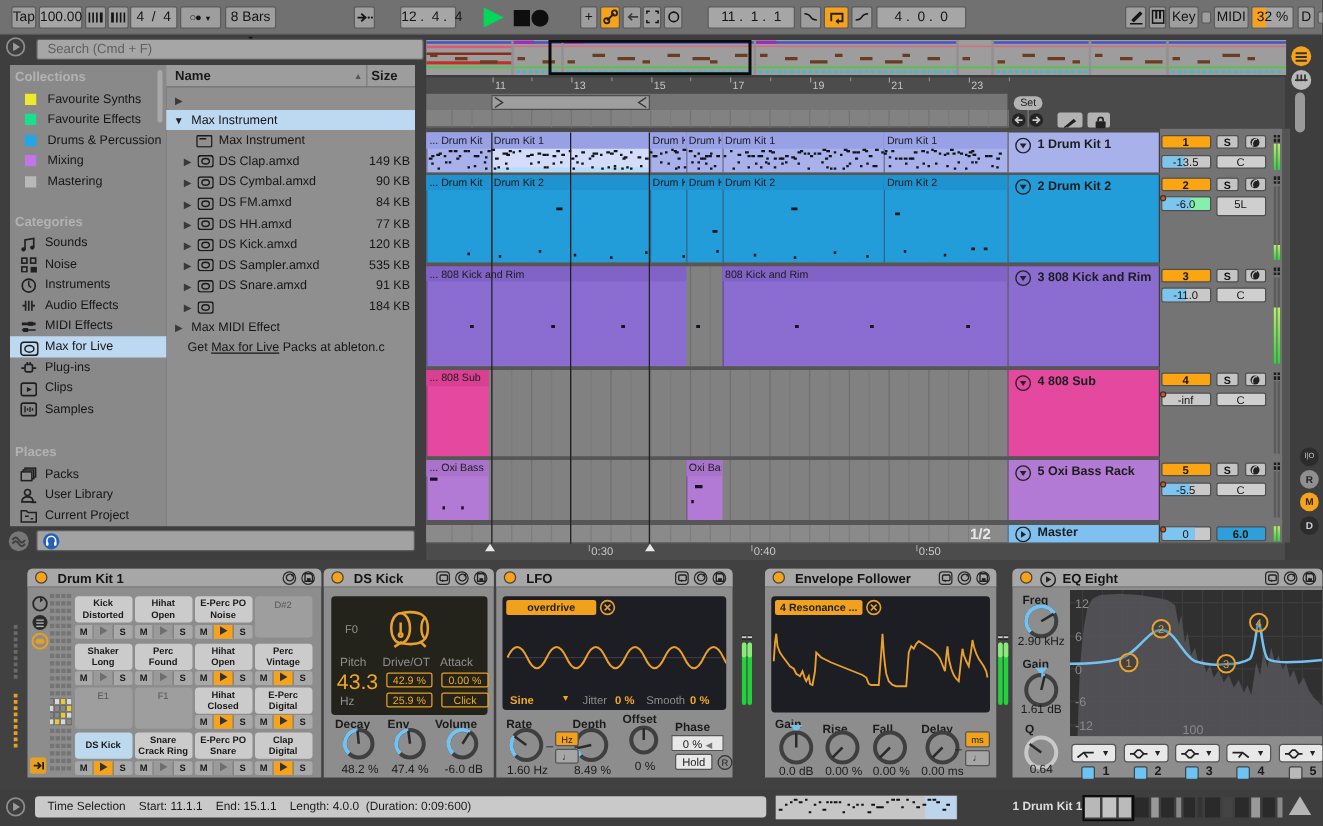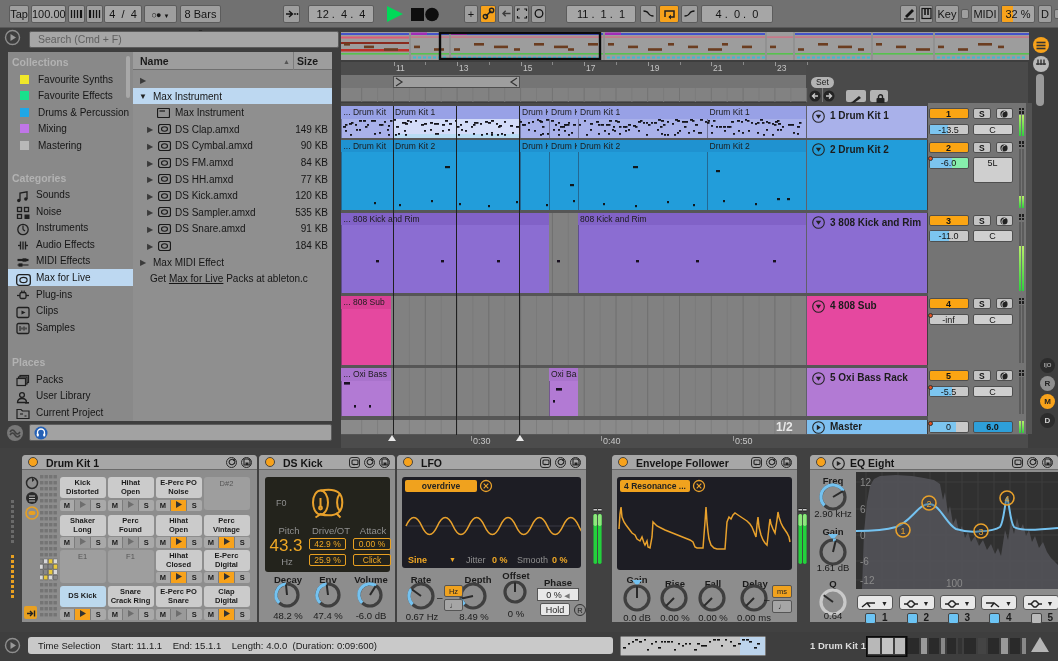--- a/index.html
+++ b/index.html
@@ -15,21 +15,21 @@
 
 .ttl{position:absolute;font-size:8.5px;color:#1c1c1c;line-height:12.5px;white-space:nowrap;overflow:hidden}
 .hdrname{position:absolute;font-size:10px;font-weight:bold;color:#1c1c1c;white-space:nowrap}
 .mxbox{position:absolute;border:1px solid #555;border-radius:2px;font-size:9.5px;line-height:12px;text-align:center;color:#141414}
 
 .dev{position:absolute;background:#8d8d8d;border-radius:4px 4px 0 0}
 .devtitle{position:absolute;left:0;top:0;right:0;height:15px;background:#a7a7a7;border-radius:4px 4px 0 0;border-bottom:1px solid #6a6a6a}
 .devname{position:absolute;left:24px;top:2px;font-size:10.5px;font-weight:bold;color:#141414}
 .led{position:absolute;left:7px;top:2.5px;width:10px;height:10px;border-radius:50%;background:#f7a21b;border:1px solid #444}
 .dico{position:absolute;top:2px;width:11px;height:11px;border:1.2px solid #2a2a2a;border-radius:50%;color:#1a1a1a;font-size:7px;line-height:10px;text-align:center}
-.knlbl{position:absolute;font-size:9.5px;color:#1b1b1b;text-align:center}
+.knlbl{position:absolute;font-size:9.5px;color:#1b1b1b;}
 .knval{position:absolute;font-size:9.5px;color:#1b1b1b;text-align:center}
 .pad{position:absolute;background:#cbcbcb;border-radius:3px;font-size:7.5px;line-height:9px;text-align:center;color:#1a1a1a;overflow:hidden}
 .padgray{position:absolute;background:#9e9e9e;border-radius:3px;font-size:7.5px;text-align:center;color:#555}
 .ms{position:absolute;height:11px;border-radius:2px;overflow:hidden;display:flex}
 .ms div{flex:1;height:11px;font-size:7.5px;line-height:11px;text-align:center;color:#1c1c1c;border-right:1px solid #7c7c7c}
 .obox{position:absolute;border:1px solid #e8a021;border-radius:2px;color:#f0a825;font-size:8.5px;text-align:center}
 </style></head><body>
 <div class="app">
 <div class="ab tb"></div>
 <div class="btn" style="left:9px;width:20px;">Tap</div>
@@ -51,21 +51,21 @@
         </g>
       </svg></div>
 <div class="disp" style="left:104px;width:38px;">4&nbsp;&nbsp;/&nbsp;&nbsp;4</div>
 <div class="btn" style="left:144px;width:33px;"><span style="font-size:9px;letter-spacing:-1px">○●</span>&nbsp;<span style="font-size:6px">▼</span></div>
 <div class="btn" style="left:180px;width:41px;">8 Bars <span style="font-size:6px">▼</span></div>
 <div class="btn" style="left:283px;width:17px"><svg width="15" height="16">
         <path d="M2 8 h6 M5 5 l3.5 3 l-3.5 3" stroke="#141414" stroke-width="1.4" fill="none"></path>
         <circle cx="11" cy="8" r="0.9" fill="#141414"></circle>
         <circle cx="13.5" cy="8" r="0.9" fill="#141414"></circle>
       </svg></div>
-<div class="disp" style="left:308px;width:66px;">12&nbsp;.&nbsp;&nbsp;4&nbsp;.&nbsp;&nbsp;4</div>
+<div class="disp" style="left:320px;width:45px;">12&nbsp;.&nbsp;&nbsp;4&nbsp;.&nbsp;&nbsp;4</div>
 <svg class="ab" style="left:386px;top:4px" width="56" height="20">
       <path d="M1 2 L17 10 L1 18 Z" fill="#00d958"></path>
       <rect x="25" y="4" width="13" height="13" fill="#0e0e0e"></rect>
       <circle cx="46" cy="10.5" r="6.8" fill="#0e0e0e"></circle>
     </svg>
 <div class="btn" style="left:464px;width:14px;">+</div>
 <div class="btn" style="left:480px;width:16px;background:#f7a21b"><svg width="13" height="15">
         <path d="M3.7 10.2 L9.3 4.8" stroke="#222" stroke-width="1.5"></path>
         <circle cx="3.4" cy="10.6" r="2.1" fill="none" stroke="#222" stroke-width="1.4"></circle>
         <circle cx="9.6" cy="4.4" r="2.1" fill="none" stroke="#222" stroke-width="1.4"></circle>
@@ -984,21 +984,21 @@
       <path d="M3.8 4.8 h5.4 l-2.7 4 Z" fill="#222"></path>
     </svg>
 <div class="hdrname" style="left:830px;top:143.5px">2 Drum Kit 2</div>
 <div class="mxbox" style="left:928.5px;top:141.5px;width:40px;height:11px;background:#fba513;font-weight:bold;font-size:9px;line-height:10px;border:1.2px solid #4f4f4f">2</div>
 <div class="mxbox" style="left:972.5px;top:141.5px;width:18.5px;height:11px;background:#c4c4c4;font-weight:bold;font-size:8.5px;line-height:10px;border:1.2px solid #4f4f4f">S</div>
 <div class="mxbox" style="left:995.5px;top:141.5px;width:17px;height:11px;background:#c4c4c4;border:1.2px solid #4f4f4f"><svg width="8" height="8" style="margin-top:0.5px">
         <circle cx="4" cy="4" r="3.6" fill="#222"></circle>
         <path d="M5.5 1.2 A3.6 3.6 0 0 0 2.5 6.8" fill="none" stroke="#c4c4c4" stroke-width="1"></path>
       </svg></div>
 <div class="mxbox" style="left:928.5px;top:157.0px;width:40px;height:11.5px;background:#86efac;font-size:9px;line-height:10px;border:1.2px solid #4f4f4f;overflow:hidden"><div style="position:absolute;left:0;top:0;width:22px;height:11px;background:#7cc5ef"></div><span style="position:relative">-6.0</span></div>
-<div class="mxbox" style="left:972.5px;top:157.0px;width:40px;height:26px;background:#cfcfcf;font-size:9px;line-height:10px;border:1.2px solid #4f4f4f">5L</div>
+<div class="mxbox" style="left:972.5px;top:157.0px;width:40px;height:16px;background:#cfcfcf;font-size:9px;line-height:10px;border:1.2px solid #4f4f4f">5L</div>
 <div class="ab" style="left:927.5px;top:156.0px;width:5px;height:5px;border-radius:50%;background:#e04f1e;border:1px solid #333"></div>
 <div class="ab" style="left:1018.5px;top:141.0px;width:2.7px;height:2.7px;background:#1e1e1e"></div>
 <div class="ab" style="left:1018.5px;top:144.5px;width:2.7px;height:2.7px;background:#1e1e1e"></div>
 <div class="ab" style="left:1018.5px;top:148.5px;width:2.7px;height:59.0px;background:#5c5c5c"></div>
 <div class="ab" style="left:1018.5px;top:196px;width:2.7px;height:12px;background:linear-gradient(#b8f06a,#2ed13c)"></div>
 <div class="ab" style="left:1021.8px;top:141.0px;width:2.7px;height:2.7px;background:#1e1e1e"></div>
 <div class="ab" style="left:1021.8px;top:144.5px;width:2.7px;height:2.7px;background:#1e1e1e"></div>
 <div class="ab" style="left:1021.8px;top:148.5px;width:2.7px;height:59.0px;background:#5c5c5c"></div>
 <div class="ab" style="left:1021.8px;top:196px;width:2.7px;height:12px;background:linear-gradient(#b8f06a,#2ed13c)"></div>
 <div class="ab" style="left:806px;top:212.5px;width:121px;height:80.0px;background:#8b6dd2;border-left:1px solid #60606a"></div>
@@ -1465,21 +1465,21 @@
       <circle cx="76" cy="16" r="12" fill="none" stroke="#3f3f3f" stroke-width="3.2"></circle>
       <path d="M 67.5 24.5 A 12 12 0 0 1 64.3 18.6" fill="none" stroke="#74c2f0" stroke-width="3.2"></path>
       <line x1="76" y1="16" x2="64.8" y2="18.5" stroke="#2a2a2a" stroke-width="2"></line>
       <circle cx="118" cy="12" r="10" fill="none" stroke="#3f3f3f" stroke-width="3.2"></circle>
       <path d="M 118.0 2.0 A 10 10 0 0 0 118.0 2.0" fill="none" stroke="#74c2f0" stroke-width="3.2"></path>
       <line x1="118" y1="12" x2="118.0" y2="2.5" stroke="#2a2a2a" stroke-width="2"></line>
     </svg>
 <div class="ab" style="left:437px;top:592px;font-size:10px;color:#222">–</div>
 <div class="ab" style="left:444px;top:585px;width:19px;height:12px;background:#f0a21e;border:1px solid #555;border-radius:2px;font-size:7.5px;text-align:center;line-height:11px;color:#222">Hz</div>
 <div class="ab" style="left:444px;top:599px;width:19px;height:12px;background:#a6a6a6;border:1px solid #555;border-radius:2px;font-size:8px;text-align:center;line-height:11px;color:#222">♩</div>
-<div class="knval" style="left:400px;top:611px;width:44px">0.67 Hz</div>
+<div class="knval" style="left:400px;top:611px;width:44px">1.60 Hz</div>
 <div class="knval" style="left:453px;top:611px;width:42px">8.49 %</div>
 <div class="knval" style="left:500px;top:608px;width:32px">0 %</div>
 <div class="ab" style="left:537px;top:588px;width:42px;height:13px;background:#e8e8e8;border:1px solid #555;font-size:9px;text-align:center;line-height:12px;color:#222">0 %&nbsp;<span style="font-size:7px;color:#777">◀</span></div>
 <div class="ab" style="left:540px;top:603px;width:30px;height:13px;background:#e8e8e8;border:1px solid #555;border-radius:2px;font-size:9px;text-align:center;line-height:12px;color:#222">Hold</div>
 <div class="ab" style="left:574px;top:604px;width:12px;height:12px;border-radius:50%;border:1.2px solid #333;font-size:7.5px;text-align:center;line-height:11px;color:#222">R</div>
 <svg class="ab" style="left:593px;top:508px" width="10" height="58">
       <rect x="0.5" y="0" width="3.6" height="4" fill="#2a2a2a"></rect>
       <rect x="5" y="0" width="3.6" height="4" fill="#2a2a2a"></rect>
       <rect x="0.5" y="1" width="3.6" height="1.5" fill="#ccc"></rect>
       <rect x="5" y="1" width="3.6" height="1.5" fill="#ccc"></rect>

